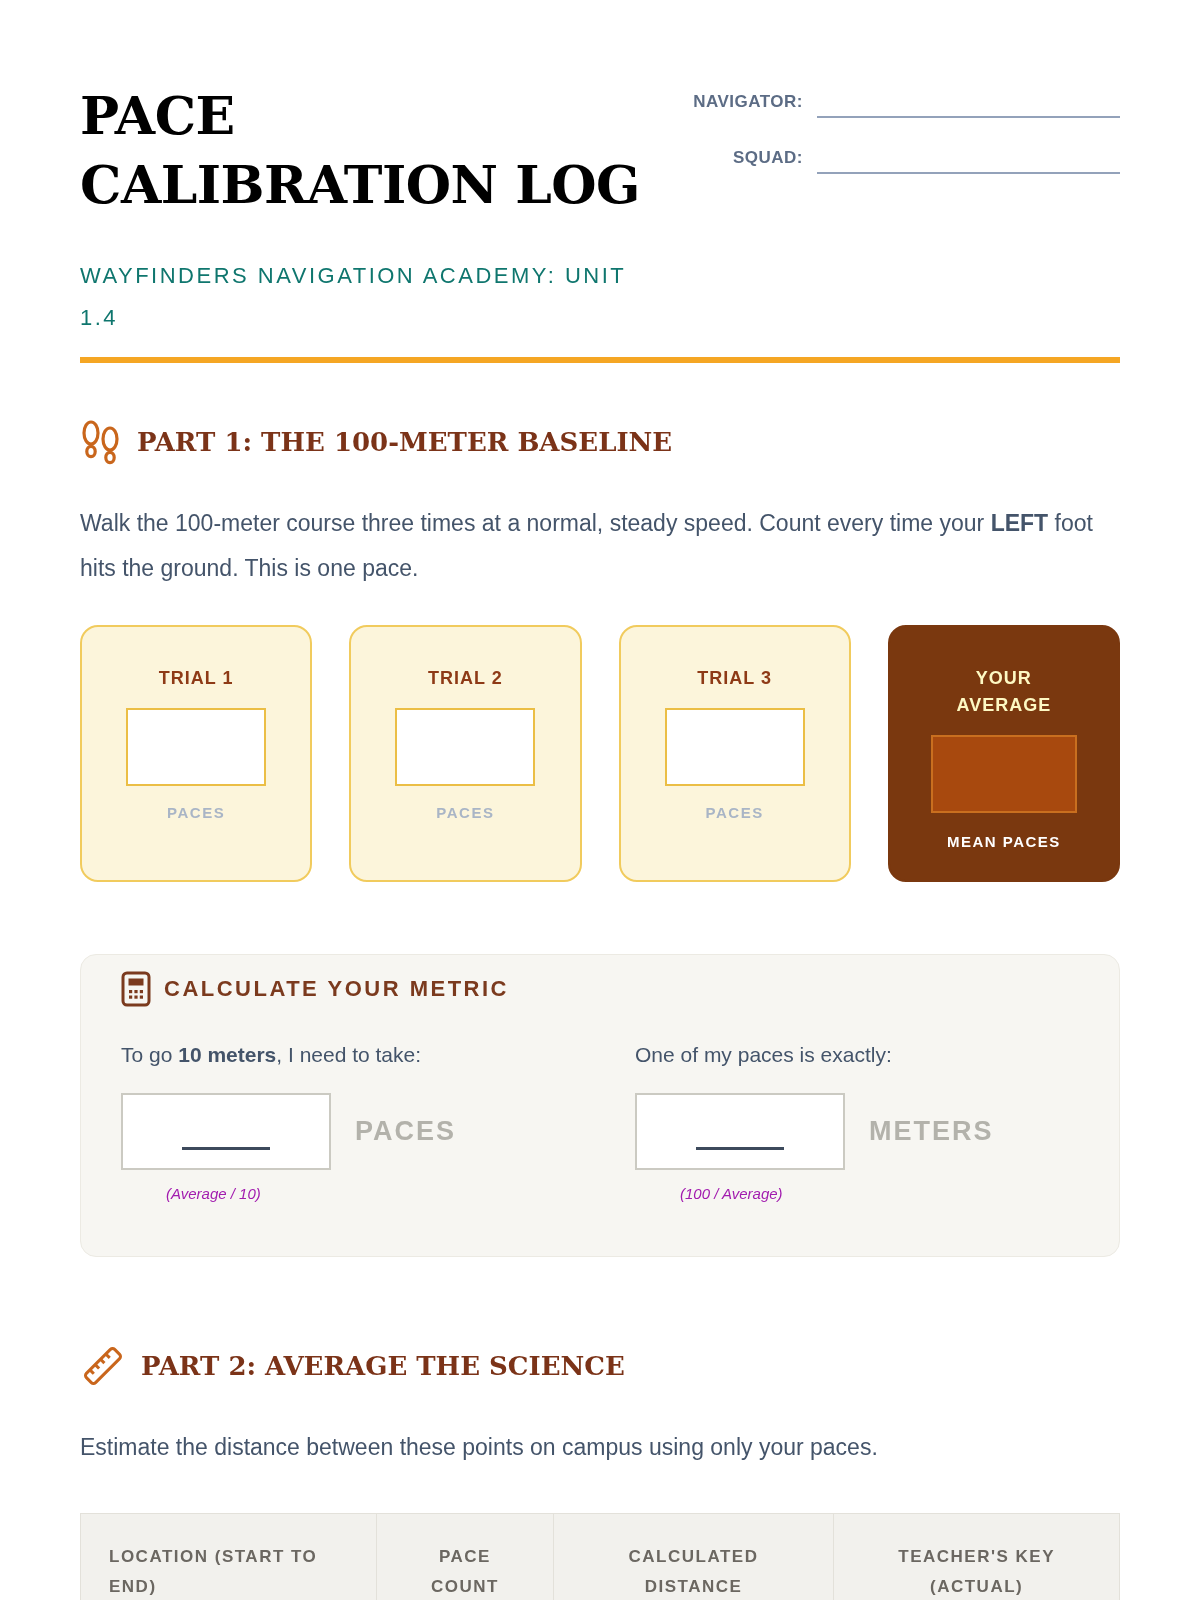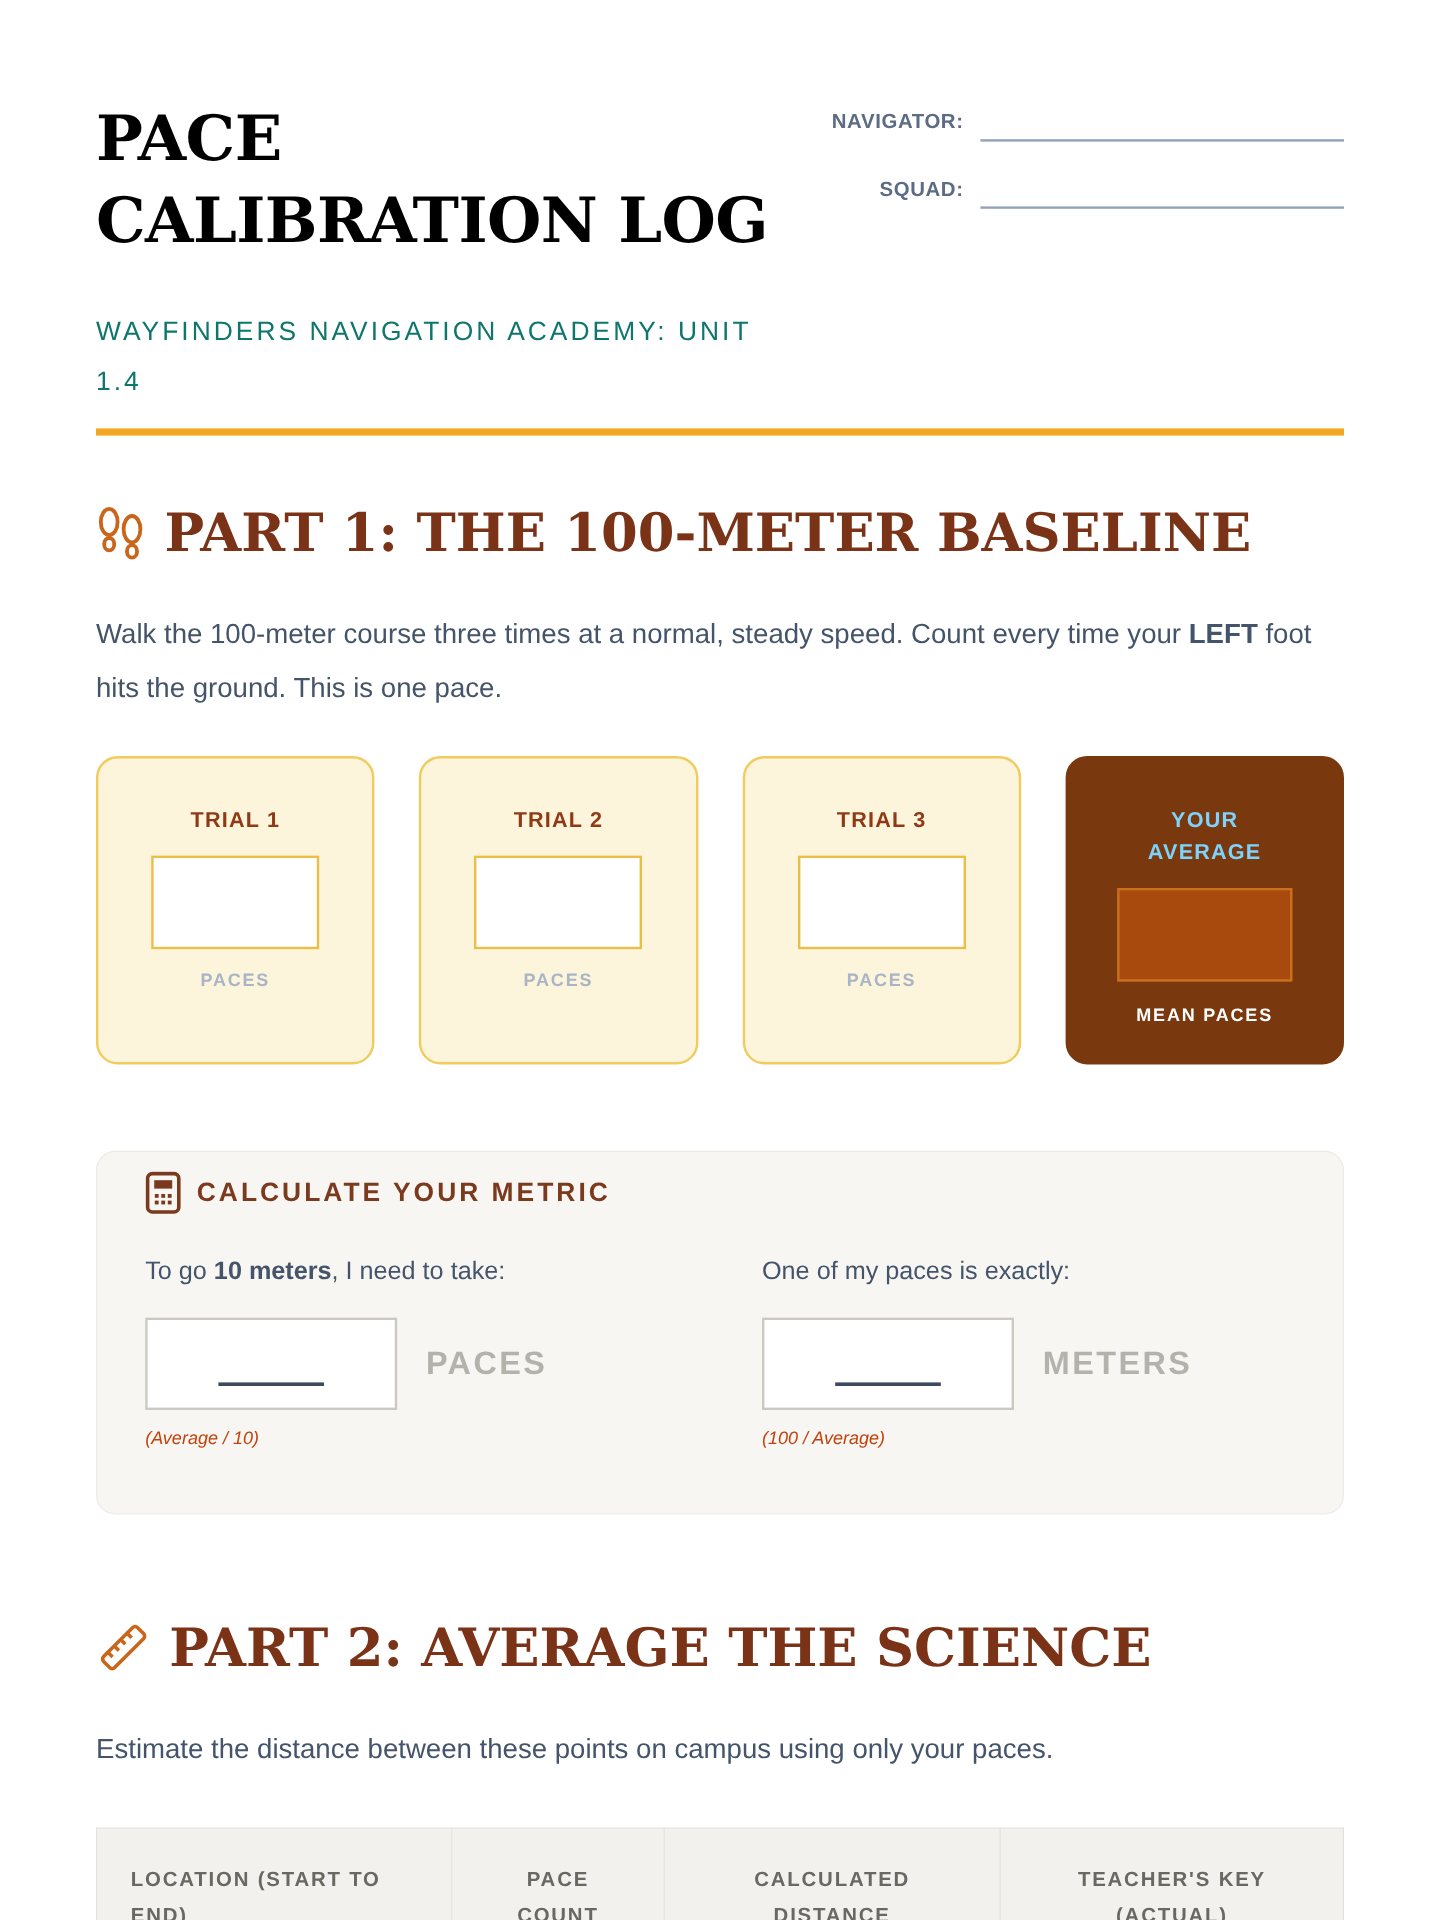--- a/index.html
+++ b/index.html
@@ -56,21 +56,21 @@
     border: none;
   }
 
   
   .section-heading {
     display: flex;
     align-items: center;
     gap: 15px;
     font-family: "DejaVu Serif", serif;
     font-weight: 700;
-    font-size: 44px;
+    font-size: 26px;
     color: #7B3318;
   }
   .part1-heading { margin-top: 56px; }
   .part2-heading { margin-top: 86px; }
   .section-heading svg { flex: 0 0 auto; }
 
   .body-text {
     margin-top: 36px;
     font-size: 23px;
     line-height: 1.95;
@@ -109,21 +109,21 @@
     border: 2px solid #EBBE45;
   }
   .card-unit {
     margin-top: 18px;
     font-size: 15px;
     font-weight: 700;
     letter-spacing: 1.5px;
     color: #A9B5C6;
   }
   .card.average { background: #7A380F; border-color: #7A380F; }
-  .card.average .card-title { color: #7dd3fc; }
+  .card.average .card-title { color: #fef9c3; }
   .card.average .card-box { background: #A8490E; border-color: #C96F1F; width: 146px; }
   .card.average .card-unit { color: #ffffff; margin-top: 20px; }
 
   
   .calc-panel {
     margin-top: 72px;
     background: #F7F6F2;
     border: 1px solid #ECEAE3;
     border-radius: 16px;
     padding: 16px 40px 54px 40px;
@@ -168,21 +168,22 @@
   .calc-unit {
     font-size: 27px;
     font-weight: 700;
     letter-spacing: 2px;
     color: #B3B2AB;
   }
   .calc-hint {
     margin-top: 15px;
     font-size: 15px;
     font-style: italic;
-    color: #c2410c;
+    color: #a21caf;
+    margin-left: 45px;
   }
 
   
   .pace-table {
     margin-top: 44px;
     width: 100%;
     border-collapse: collapse;
   }
   .pace-table th {
     background: #F2F1ED;

